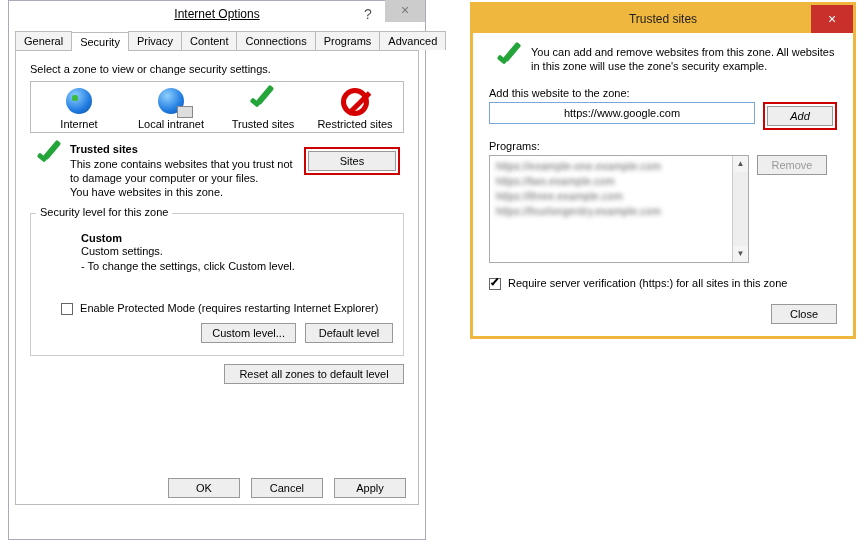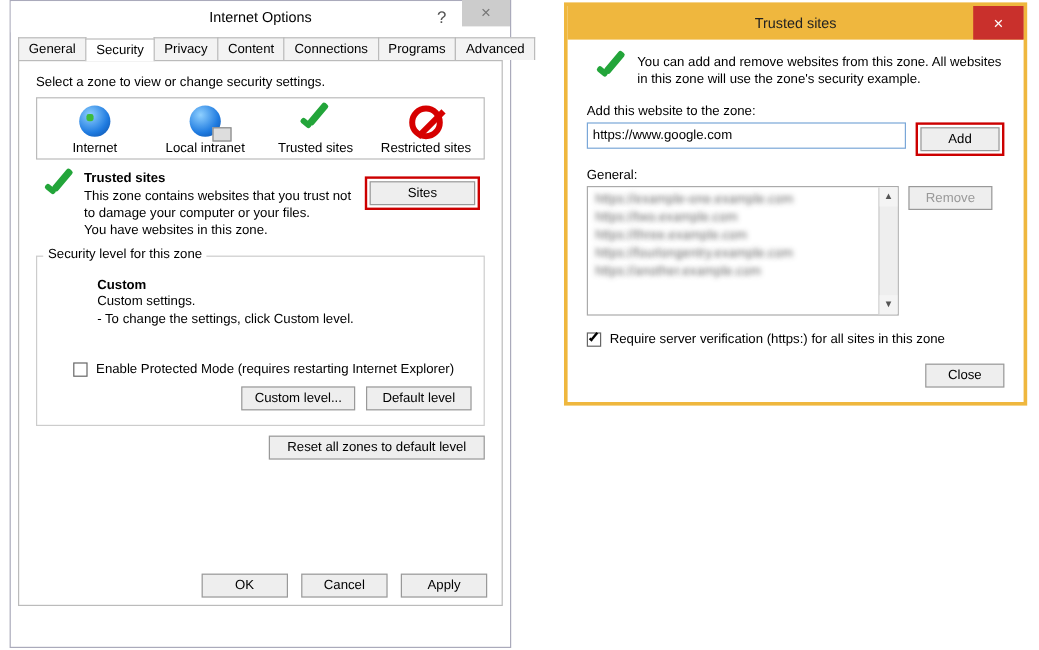--- a/index.html
+++ b/index.html
@@ -1,19 +1,19 @@
 <!DOCTYPE html>
 <html><head>
 <meta charset="utf-8">
 <style>
   * { box-sizing: border-box; font-family: "Segoe UI", Tahoma, sans-serif; }
   body { margin: 0; padding: 0; background: #fff; width: 866px; height: 542px; position: relative; font-size: 11px; color: #000; }
   
   .io-dialog { position: absolute; left: 8px; top: 0; width: 418px; height: 540px; border: 1px solid #aab; background: #fff; }
-  .io-title { height: 26px; line-height: 26px; text-align: center; font-size: 12px; background: #fff; position: relative; }
+  .io-title { height: 26px; line-height: 26px; text-align: center; font-size: 12px; background: #fff; position: relative; text-decoration: underline; }
   .io-title .qmark { position: absolute; right: 44px; top: 0; width: 26px; text-align: center; color: #555; font-size: 14px; }
   .io-title .close-off { position: absolute; right: 0; top: -1px; width: 40px; height: 22px; background: #ccc; color: #777; text-align: center; line-height: 20px; font-size: 14px; }
   .tabs { display: flex; padding: 4px 6px 0 6px; border-bottom: none; }
   .tab { padding: 3px 8px; border: 1px solid #bbb; border-bottom: none; background: #f3f3f3; margin-right: -1px; font-size: 11px; cursor: default; }
   .tab.active { background: #fff; position: relative; top: 1px; z-index: 2; }
   .tab-body { margin: 0 6px 6px 6px; border: 1px solid #bbb; padding: 10px 10px 10px 10px; height: 455px; position: relative; background:#fff;}
   .zone-instr { margin: 2px 4px 6px 4px; }
   .zone-box { border: 1px solid #bbb; margin: 0 4px; padding: 6px 2px 2px 2px; }
   .zone-row { display: flex; justify-content: space-around; }
   .zone-item { width: 80px; text-align: center; font-size: 11px; }
@@ -70,21 +70,21 @@
   .ts-listbox .blur{ color:transparent; text-shadow:0 0 4px rgba(60,60,60,0.8); font-size:11px; line-height:15px; white-space:nowrap;}
   .ts-web-row{ display:flex; gap:8px;}
   .ts-web-row .listcol{flex:1;}
   .ts-web-row .btncol{flex:none; width:80px;}
   .winbtn.disabled{ color:#999; }
   .ts-require{ margin:10px 0 14px 0;}
   .ts-require .chkbox{ position:relative;}
   .ts-require .chkbox.checked::after{content:"";position:absolute;left:1px;top:4px;width:3px;height:2px;background:#000;transform:rotate(40deg);}
   .ts-require .chkbox.checked::before{content:"";position:absolute;left:2px;top:1px;width:7px;height:2px;background:#000;transform:rotate(-50deg);}
   .ts-close-row{ text-align:right; margin-top:6px;}
-  .inputcaret{border-right:1px solid #000;}
+  .inputcaret{border-right:1px solid #000;text-align:center;}
 </style>
 </head>
 <body>
 
 <div class="io-dialog">
   <div class="io-title">
     <span>Internet Options</span>
     <span class="qmark">?</span>
     <span class="close-off">×</span>
   </div>
@@ -187,34 +187,33 @@
         </div>
       <div class="txt">You can add and remove websites from this zone. All websites in this zone will use the zone's security example.</div>
     </div>
     <div class="ts-label">Add this website to the zone:</div>
     <div class="ts-input-row">
       <div class="ts-input">
         <input type="text" class="inputcaret" value="https://www.google.com" style="">
       </div>
       <div class="ts-add-wrap">
         <span class="highlight-red">
-          <span class="winbtn" style="min-width:66px;">Add</span>
+          <span class="winbtn" style="min-width:66px;font-style:italic;">Add</span>
         </span>
       </div>
     </div>
-    <div class="ts-label">General:</div>
+    <div class="ts-label">Programs:</div>
     <div class="ts-web-row">
       <div class="listcol">
         <div class="ts-listbox">
           <div class="items">
             <div class="blur">https://example-one.example.com</div>
             <div class="blur">https://two.example.com</div>
             <div class="blur">https://three.example.com</div>
             <div class="blur">https://fourlongentry.example.com</div>
-            <div class="blur">https://another.example.com</div>
           </div>
           <div class="scrollbar">
             <div class="up">▲</div>
             <div class="down">▼</div>
           </div>
         </div>
       </div>
       <div class="btncol">
         <span class="winbtn disabled" style="min-width:70px;">Remove</span>
       </div>

